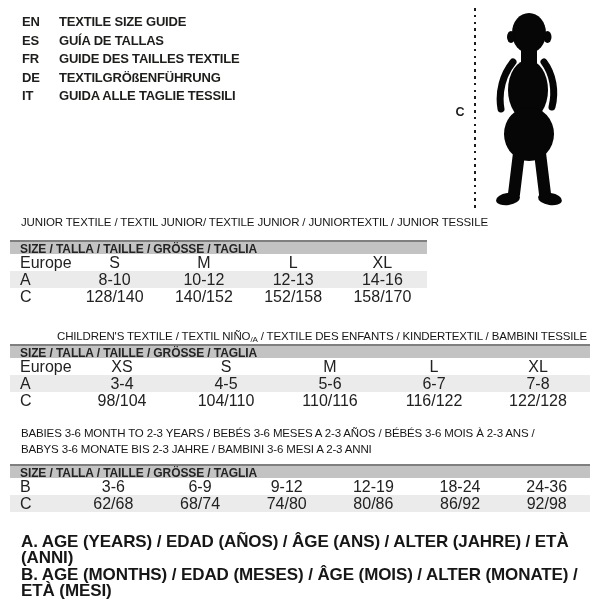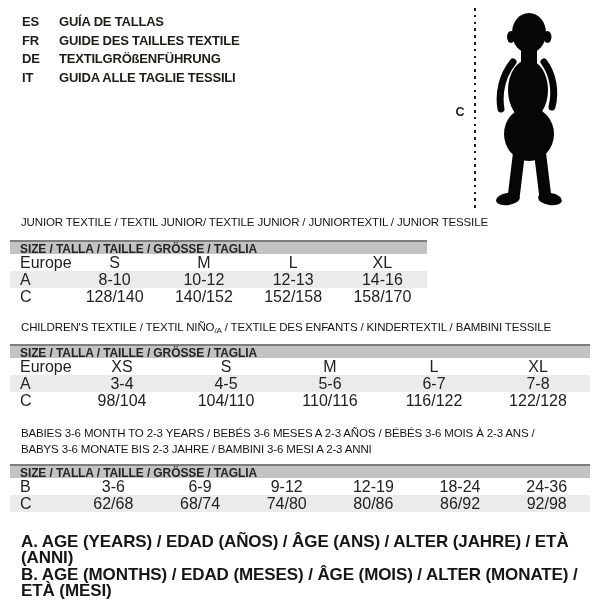--- a/index.html
+++ b/index.html
@@ -40,33 +40,37 @@
   }
   .tr { display:flex; align-items:center; height:17px; font-size:16px; color:#222; }
   .tr.shaded { background:#ebebeb; }
   .lbl { width:60px; padding-left:10px; }
   .td { flex:1; text-align:center; }
 
   .t1 { width:417px; top:240px; }
   .t2 { width:580px; top:344px; }
   .t3 { width:580px; top:464px; }
   #t1-title { top:216px; }
-  #t2-title { top:321px; }
+  #t2-title { top:330px;margin-left:36px; }
   #t3-title { top:425px; }
 
   
   .footnotes { position:absolute; left:21px; top:534px; font-size:17px; font-weight:bold;
     line-height:16.4px; letter-spacing:-0.1px; color:#161616; }
 </style>
 </head>
 <body>
 
 <div class="page">
 
   <div class="langs">
+    <div class="lang-row">
+      <span class="lang-code">EN</span>
+      <span class="lang-title">TEXTILE SIZE GUIDE</span>
+    </div>
     <div class="lang-row">
       <span class="lang-code">ES</span>
       <span class="lang-title">GUÍA DE TALLAS</span>
     </div>
     <div class="lang-row">
       <span class="lang-code">FR</span>
       <span class="lang-title">GUIDE DES TAILLES TEXTILE</span>
     </div>
     <div class="lang-row">
       <span class="lang-code">DE</span>

